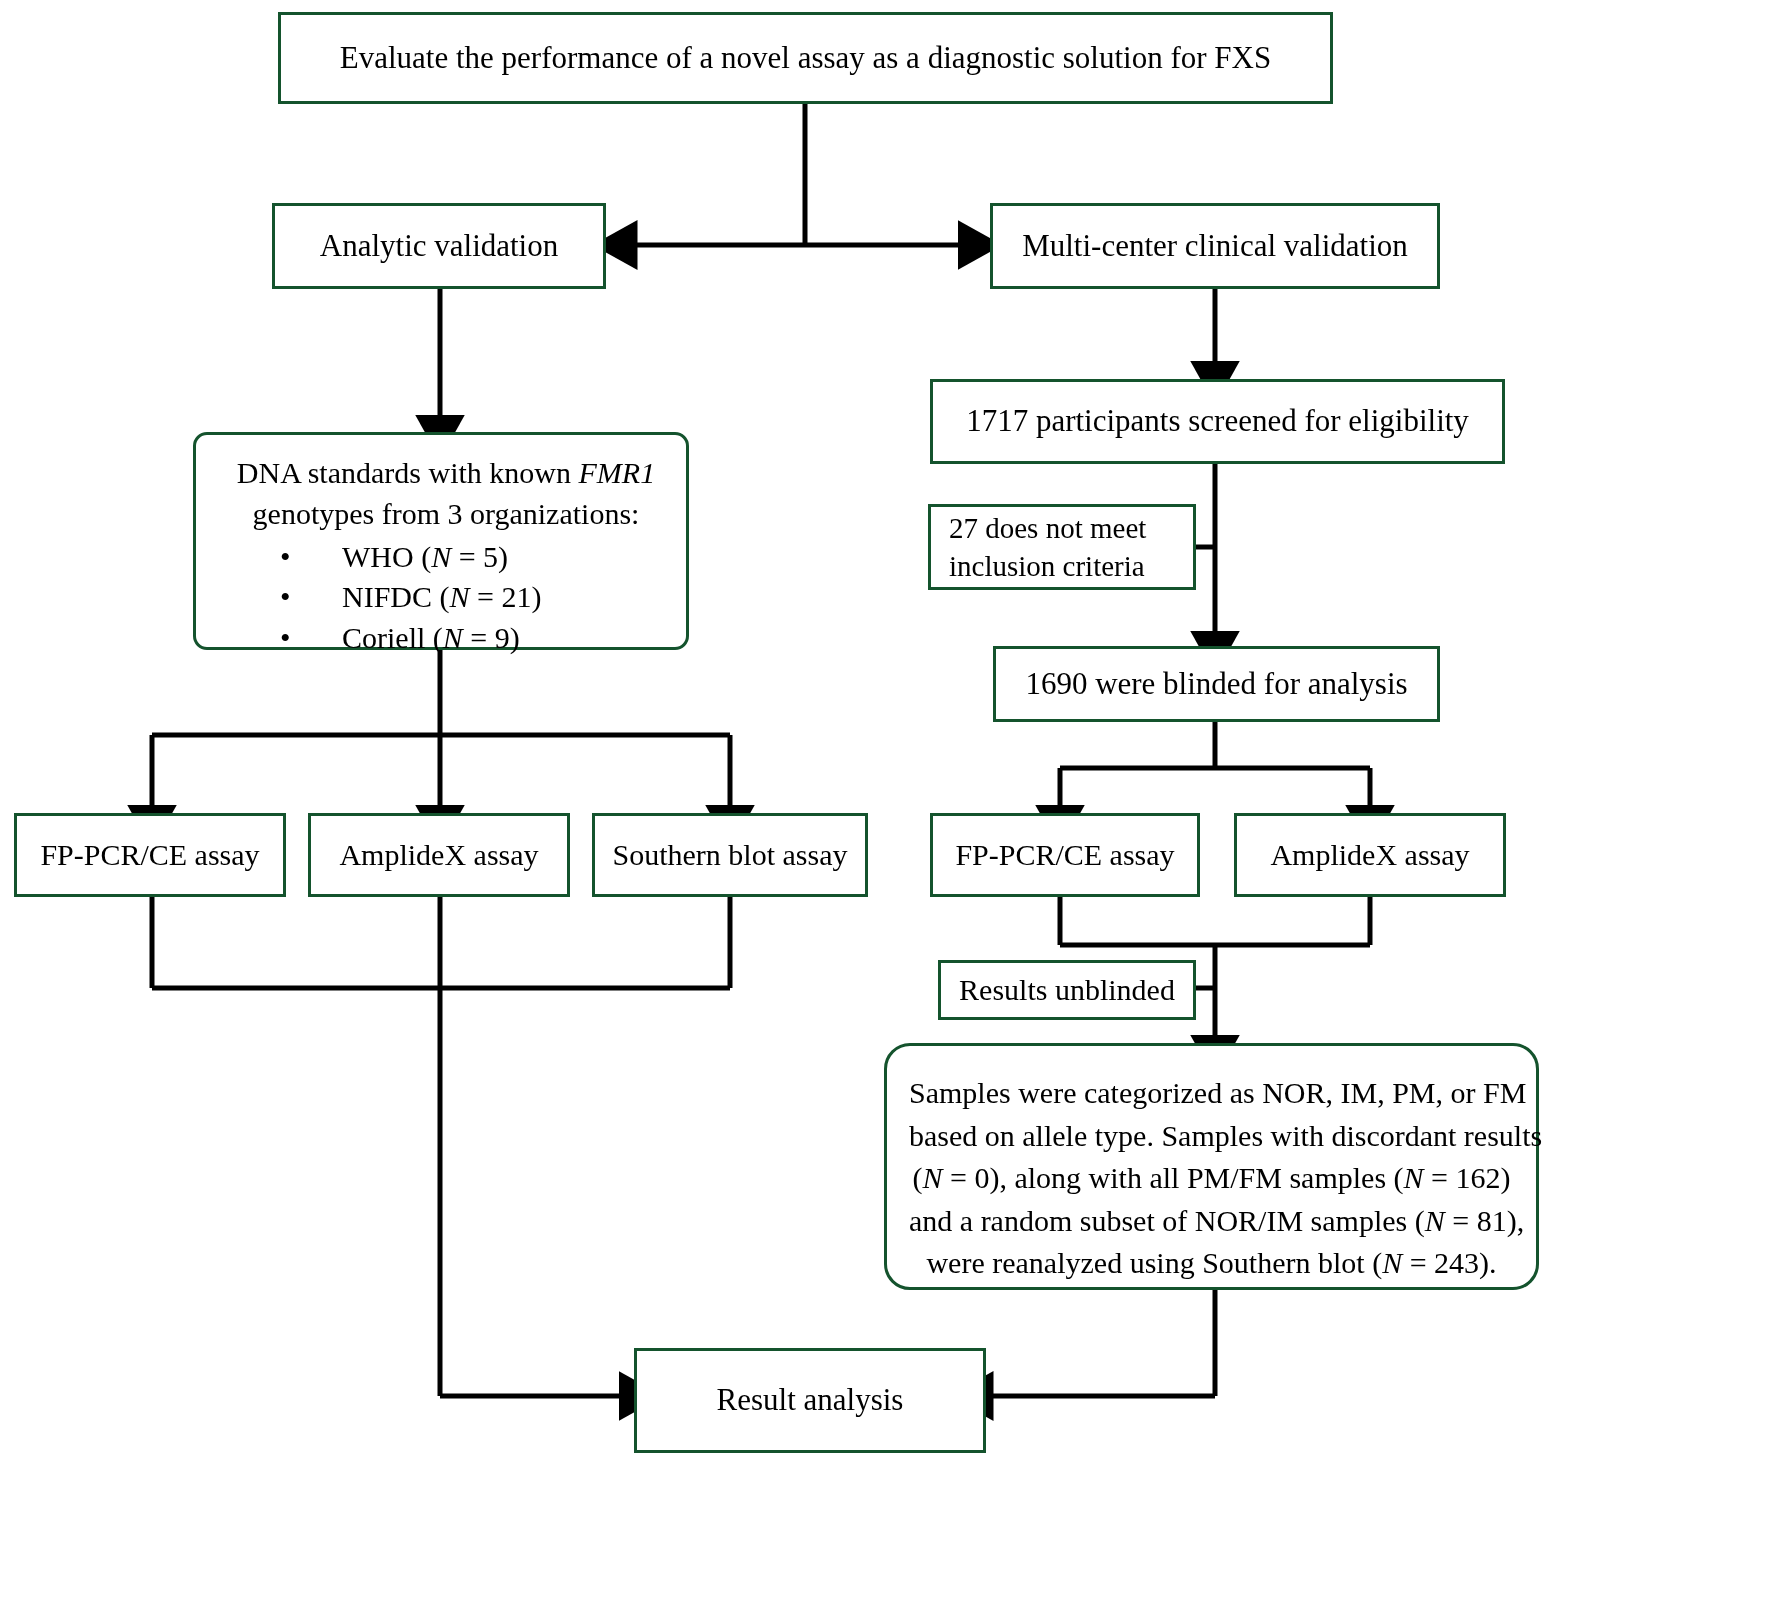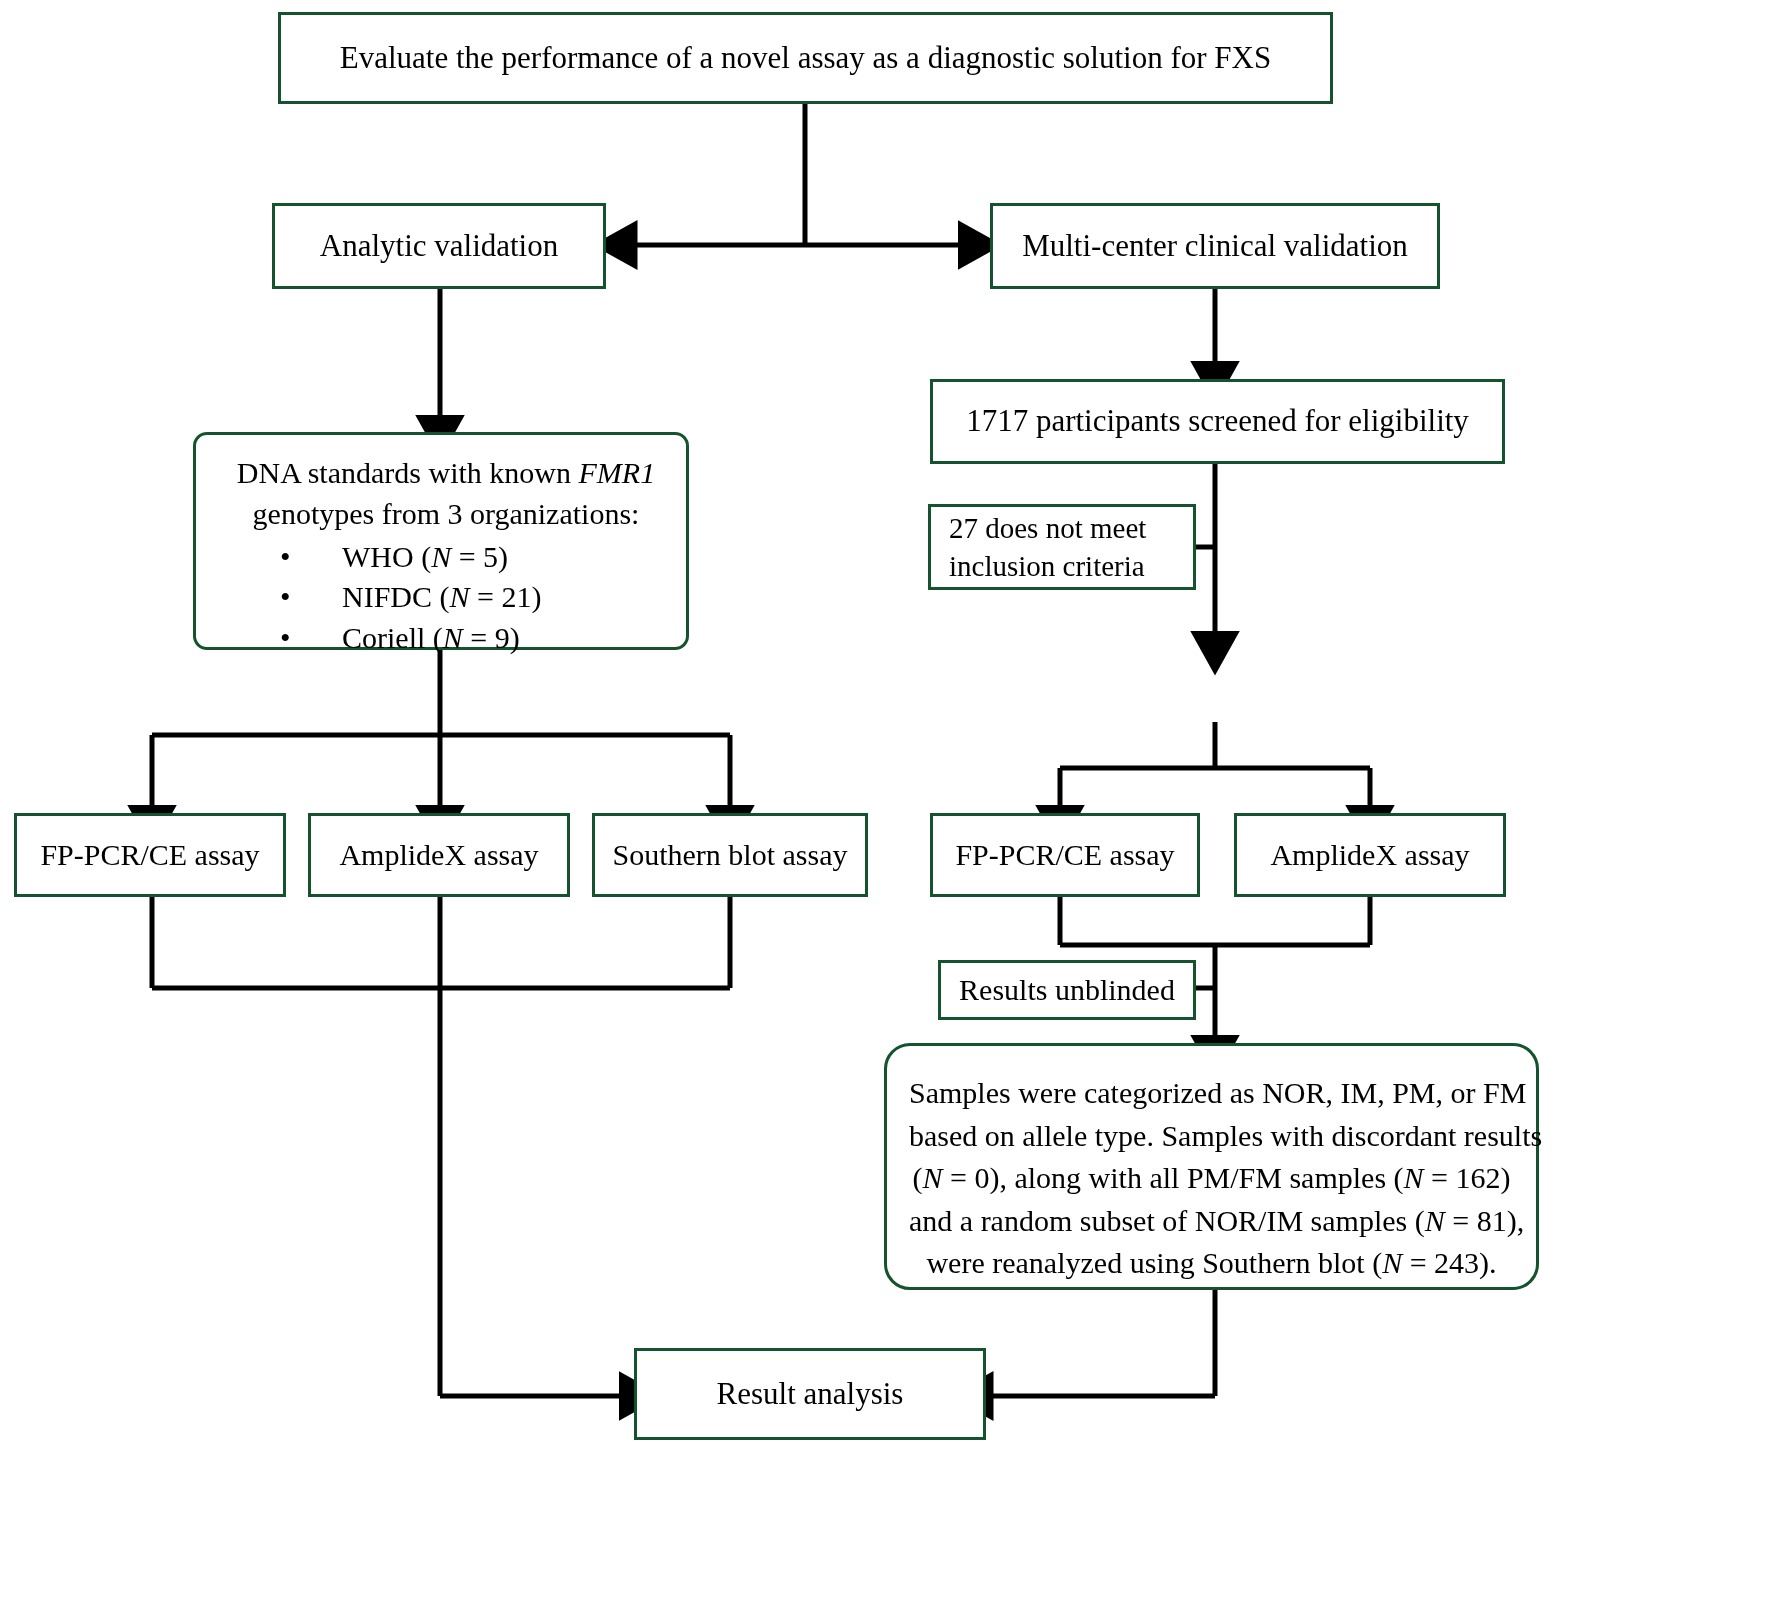--- a/index.html
+++ b/index.html
@@ -186,37 +186,40 @@
 
   <div class="node fs-base" style="left:930px; top:379px; width:575px; height:85px;">
     <span class="txt">1717 participants screened for eligibility</span>
   </div>
 
   <div class="node fs-small two-line" style="left:928px; top:504px; width:268px; height:86px; justify-content:flex-start; text-align:left; padding-left:18px;">
     <span class="txt two-line" style="text-align:left;">27 does not meet
 inclusion criteria</span>
   </div>
 
+  <div class="node fs-base" style="left:993px; top:646px; width:447px; height:76px;">
+    <span class="txt">1690 were blinded for analysis</span>
+  </div>
 
   <div class="node fs-body" style="left:930px; top:813px; width:270px; height:84px;">
     <span class="txt">FP-PCR/CE assay</span>
   </div>
   <div class="node fs-body" style="left:1234px; top:813px; width:272px; height:84px;">
     <span class="txt">AmplideX assay</span>
   </div>
 
   <div class="node fs-body" style="left:938px; top:960px; width:258px; height:60px;">
     <span class="txt">Results unblinded</span>
   </div>
 
   <div class="node para" style="left:884px; top:1043px; width:655px; height:247px;">
     <div class="pline">Samples were categorized as NOR, IM, PM, or FM</div>
     <div class="pline">based on allele type. Samples with discordant results</div>
     <div class="pline"><span>(</span><span class="ital">N</span><span> = 0), along with all PM/FM samples (</span><span class="ital">N</span><span> = 162)</span></div>
     <div class="pline"><span>and a random subset of NOR/IM samples (</span><span class="ital">N</span><span> = 81),</span></div>
     <div class="pline"><span>were reanalyzed using Southern blot (</span><span class="ital">N</span><span> = 243).</span></div>
   </div>
 
-  <div class="node fs-base" style="left:634px; top:1348px; width:352px; height:92px;">
+  <div class="node fs-base" style="left:634px; top:1348px; width:352px; height:105px;">
     <span class="txt">Result analysis</span>
   </div>
 
 </div>
 
 </body></html>

